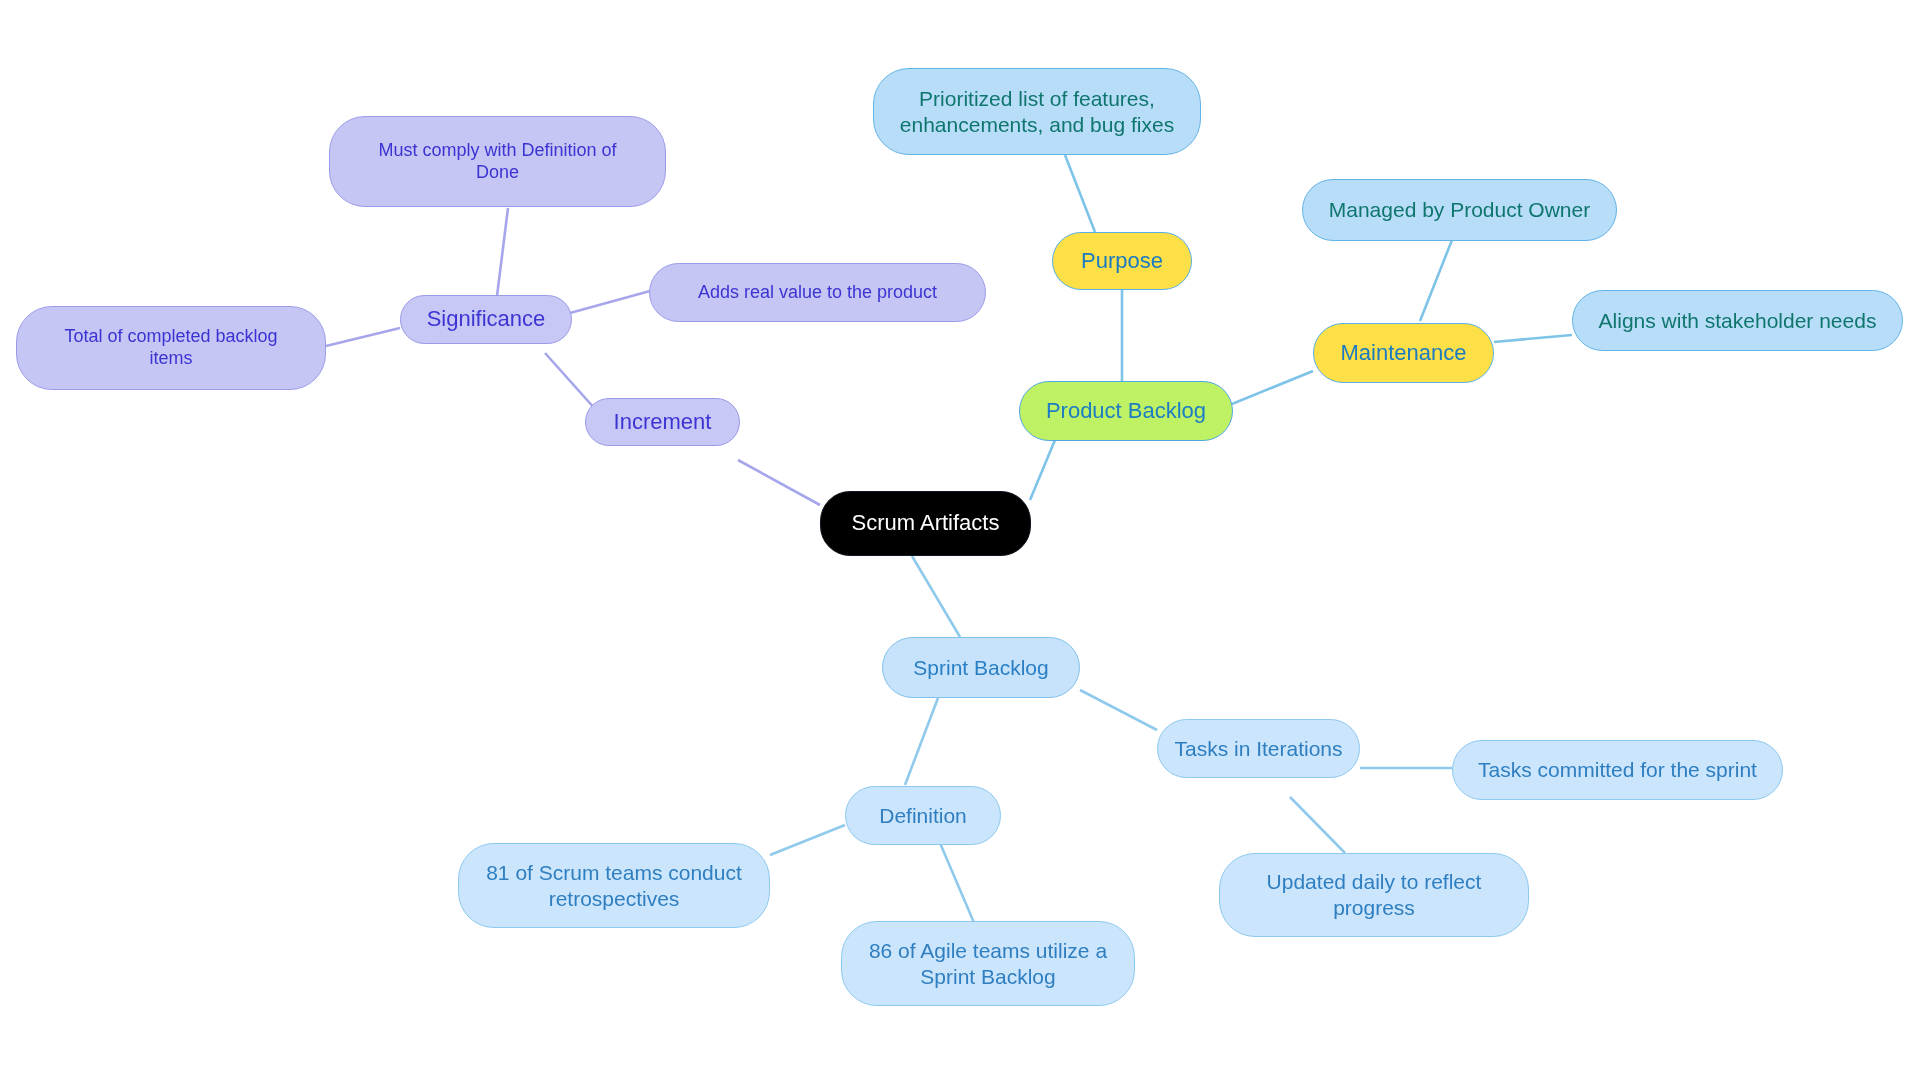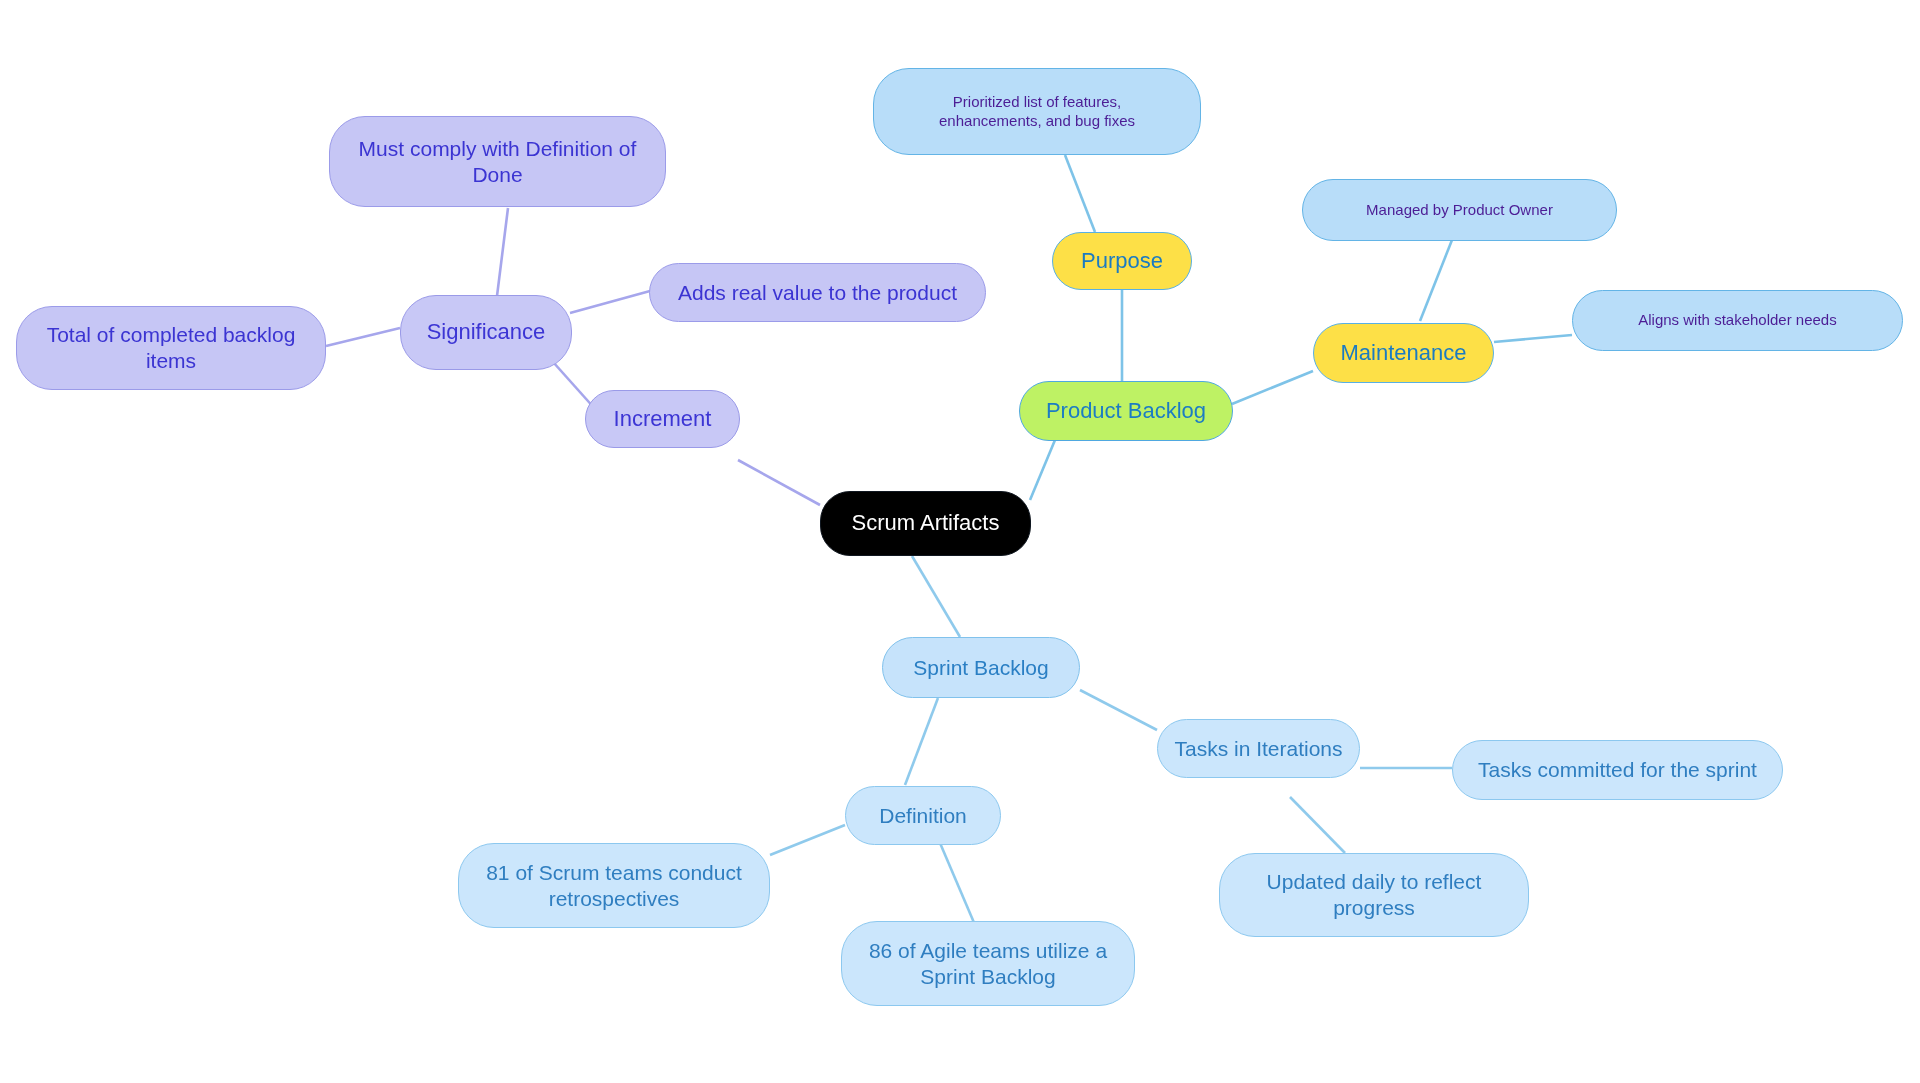--- a/index.html
+++ b/index.html
@@ -57,22 +57,22 @@
   }
   .node.blue-sub {
     background: #fde047;
     border-color: #58b0e4;
     color: #1b7bc2;
     font-size: 22px;
   }
   .node.blue-leaf {
     background: #b8ddf9;
     border-color: #63b4e6;
-    color: #4c1d95;
-    font-size: 15px;
+    color: #0f766e;
+    font-size: 21px;
   }
   .node.blue-light {
     background: #c6e3fb;
     border-color: #81c2ec;
     color: #2a7fc4;
     font-size: 21px;
   }
   .node.blue-pale {
     background: #cbe6fc;
     border-color: #8cc8ef;
@@ -83,21 +83,21 @@
   .node.purple-main {
     background: #c8c8f6;
     border-color: #9a9ae8;
     color: #3c35d4;
     font-size: 22px;
   }
   .node.purple-leaf {
     background: #c6c6f5;
     border-color: #9b9be9;
     color: #3b34d2;
-    font-size: 21px;
+    font-size: 18px;
   }
 </style>
 </head>
 <body>
 
 <div id="mindmap">
 
   <svg id="edges" viewBox="0 0 1920 1083" xmlns="http://www.w3.org/2000/svg">
 
     <path d="M 1030 500 L 1055 440" fill="none" stroke="#7ec3e8" stroke-width="2.6"></path>
@@ -145,23 +145,23 @@
 
   <div class="node blue-leaf" style="left:873px; top:68px; width:328px; height:87px;">Prioritized list of features,
 enhancements, and bug fixes</div>
 
   <div class="node blue-sub" style="left:1313px; top:323px; width:181px; height:60px;">Maintenance</div>
 
   <div class="node blue-leaf" style="left:1302px; top:179px; width:315px; height:62px;">Managed by Product Owner</div>
 
   <div class="node blue-leaf" style="left:1572px; top:290px; width:331px; height:61px;">Aligns with stakeholder needs</div>
 
-  <div class="node purple-main" style="left:585px; top:390px; width:155px; height:58px;">Increment</div>
+  <div class="node purple-main" style="left:585px; top:398px; width:155px; height:48px;">Increment</div>
 
-  <div class="node purple-main" style="left:400px; top:295px; width:172px; height:75px;">Significance</div>
+  <div class="node purple-main" style="left:400px; top:295px; width:172px; height:49px;">Significance</div>
 
   <div class="node purple-leaf" style="left:329px; top:116px; width:337px; height:91px;">Must comply with Definition of
 Done</div>
 
   <div class="node purple-leaf" style="left:16px; top:306px; width:310px; height:84px;">Total of completed backlog
 items</div>
 
   <div class="node purple-leaf" style="left:649px; top:263px; width:337px; height:59px;">Adds real value to the product</div>
 
   <div class="node blue-light" style="left:882px; top:637px; width:198px; height:61px;">Sprint Backlog</div>

